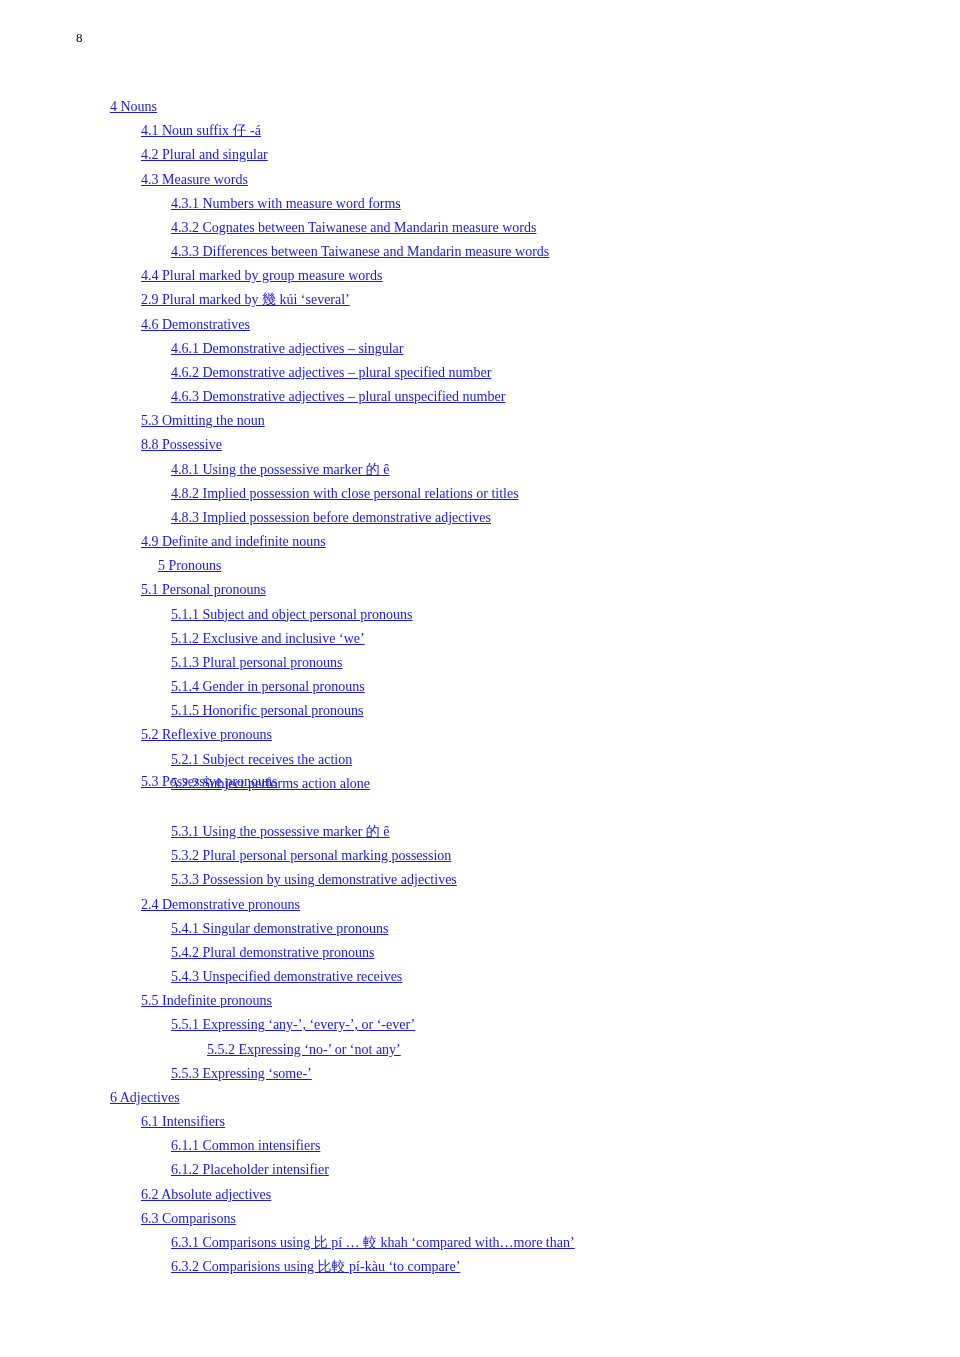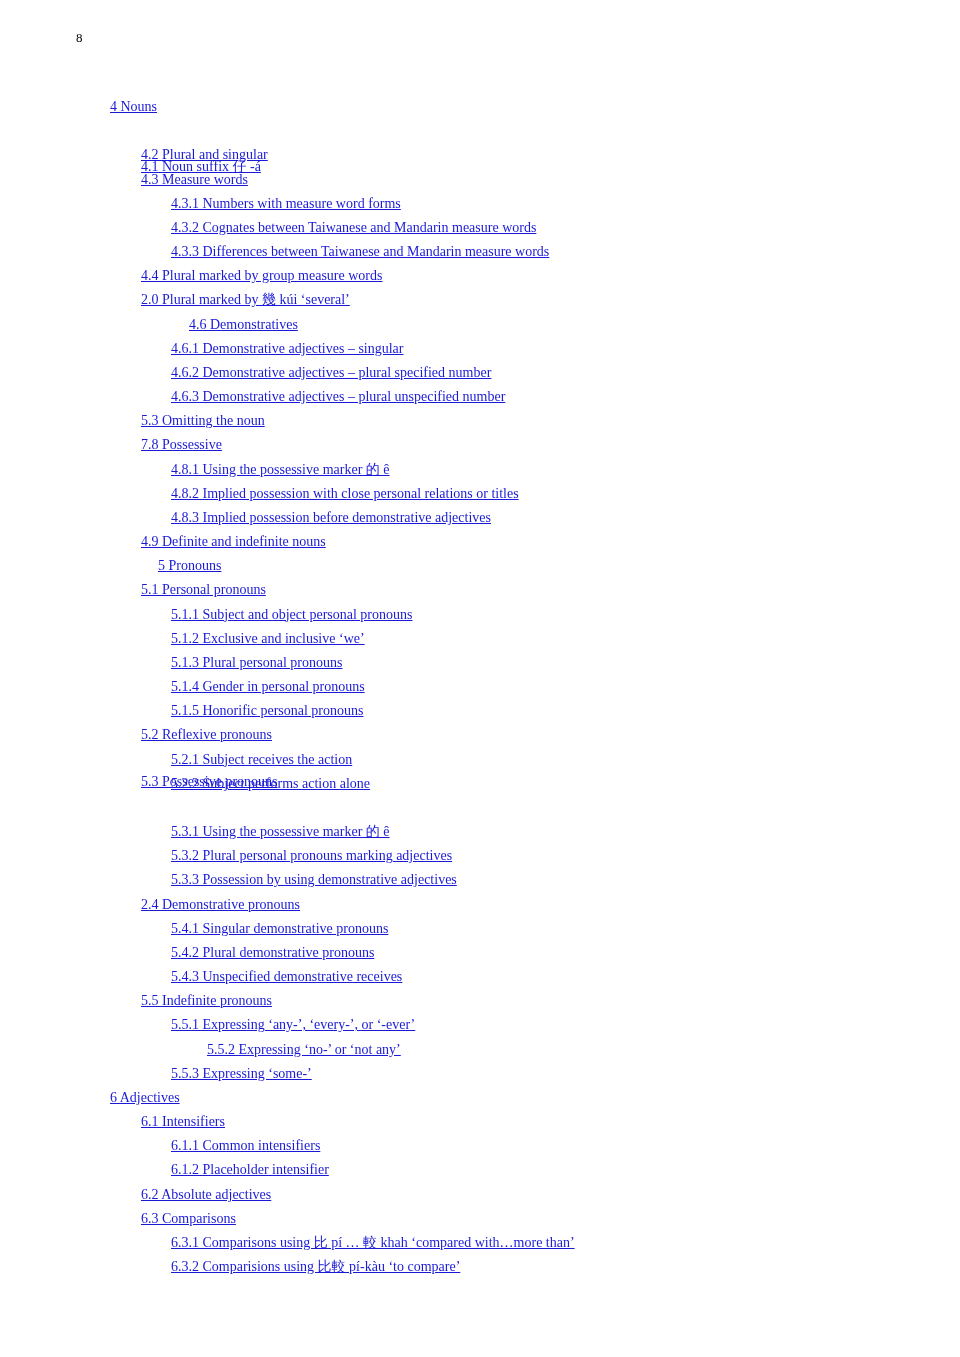--- a/index.html
+++ b/index.html
@@ -11,51 +11,51 @@
   .lvl2 { left: 141px; }
   .lvl3 { left: 171px; }
 </style>
 </head>
 <body>
 
 <div class="page-number">8</div>
 
 <div class="toc" id="toc">
     <a class="toc-entry lvl1" style="top: 0px;">4 Nouns</a>
-    <a class="toc-entry lvl2" style="top: 24.17px; margin-top: 36px;">4.1 Noun suffix 仔 -á</a>
+    <a class="toc-entry lvl2" style="top: 24.17px;">4.1 Noun suffix 仔 -á</a>
     <a class="toc-entry lvl2" style="top: 48.34px;">4.2 Plural and singular</a>
     <a class="toc-entry lvl2" style="top: 72.51px;">4.3 Measure words</a>
     <a class="toc-entry lvl3" style="top: 96.68px;">4.3.1 Numbers with measure word forms</a>
     <a class="toc-entry lvl3" style="top: 120.85px;">4.3.2 Cognates between Taiwanese and Mandarin measure words</a>
     <a class="toc-entry lvl3" style="top: 145.02px;">4.3.3 Differences between Taiwanese and Mandarin measure words</a>
     <a class="toc-entry lvl2" style="top: 169.19px;">4.4 Plural marked by group measure words</a>
-    <a class="toc-entry lvl2" style="top: 193.36px;">2.0 Plural marked by 幾 kúi ‘several’</a>
-    <a class="toc-entry lvl2" style="top: 217.53px; margin-left: 48px;">4.6 Demonstratives</a>
+    <a class="toc-entry lvl2" style="top: 193.36px;">2.9 Plural marked by 幾 kúi ‘several’</a>
+    <a class="toc-entry lvl2" style="top: 217.53px;">4.6 Demonstratives</a>
     <a class="toc-entry lvl3" style="top: 241.7px;">4.6.1 Demonstrative adjectives – singular</a>
     <a class="toc-entry lvl3" style="top: 265.87px;">4.6.2 Demonstrative adjectives – plural specified number</a>
     <a class="toc-entry lvl3" style="top: 290.04px;">4.6.3 Demonstrative adjectives – plural unspecified number</a>
     <a class="toc-entry lvl2" style="top: 314.21px;">5.3 Omitting the noun</a>
-    <a class="toc-entry lvl2" style="top: 338.38px;">7.8 Possessive</a>
+    <a class="toc-entry lvl2" style="top: 338.38px;">8.8 Possessive</a>
     <a class="toc-entry lvl3" style="top: 362.55px;">4.8.1 Using the possessive marker 的 ê</a>
     <a class="toc-entry lvl3" style="top: 386.72px;">4.8.2 Implied possession with close personal relations or titles</a>
     <a class="toc-entry lvl3" style="top: 410.89px;">4.8.3 Implied possession before demonstrative adjectives</a>
     <a class="toc-entry lvl2" style="top: 435.06px;">4.9 Definite and indefinite nouns</a>
     <a class="toc-entry lvl1" style="top: 459.23px; margin-left: 48px;">5 Pronouns</a>
     <a class="toc-entry lvl2" style="top: 483.4px;">5.1 Personal pronouns</a>
     <a class="toc-entry lvl3" style="top: 507.57px;">5.1.1 Subject and object personal pronouns</a>
     <a class="toc-entry lvl3" style="top: 531.74px;">5.1.2 Exclusive and inclusive ‘we’</a>
     <a class="toc-entry lvl3" style="top: 555.91px;">5.1.3 Plural personal pronouns</a>
     <a class="toc-entry lvl3" style="top: 580.08px;">5.1.4 Gender in personal pronouns</a>
     <a class="toc-entry lvl3" style="top: 604.25px;">5.1.5 Honorific personal pronouns</a>
     <a class="toc-entry lvl2" style="top: 628.42px;">5.2 Reflexive pronouns</a>
     <a class="toc-entry lvl3" style="top: 652.59px;">5.2.1 Subject receives the action</a>
     <a class="toc-entry lvl3" style="top: 676.76px;">5.2.2 Subject performs action alone</a>
     <a class="toc-entry lvl2" style="top: 675px; text-decoration: underline;">5.3 Possessive pronouns</a>
     <a class="toc-entry lvl3" style="top: 725.1px;">5.3.1 Using the possessive marker 的 ê</a>
-    <a class="toc-entry lvl3" style="top: 749.27px;">5.3.2 Plural personal pronouns marking adjectives</a>
+    <a class="toc-entry lvl3" style="top: 749.27px;">5.3.2 Plural personal personal marking possession</a>
     <a class="toc-entry lvl3" style="top: 773.44px;">5.3.3 Possession by using demonstrative adjectives</a>
     <a class="toc-entry lvl2" style="top: 797.61px;">2.4 Demonstrative pronouns</a>
     <a class="toc-entry lvl3" style="top: 821.78px;">5.4.1 Singular demonstrative pronouns</a>
     <a class="toc-entry lvl3" style="top: 845.95px;">5.4.2 Plural demonstrative pronouns</a>
     <a class="toc-entry lvl3" style="top: 870.12px;">5.4.3 Unspecified demonstrative receives</a>
     <a class="toc-entry lvl2" style="top: 894.29px;">5.5 Indefinite pronouns</a>
     <a class="toc-entry lvl3" style="top: 918.46px;">5.5.1 Expressing ‘any-’, ‘every-’, or ‘-ever’</a>
     <a class="toc-entry lvl3" style="top: 942.63px; margin-left: 36px;">5.5.2 Expressing ‘no-’ or ‘not any’</a>
     <a class="toc-entry lvl3" style="top: 966.8px;">5.5.3 Expressing ‘some-’</a>
     <a class="toc-entry lvl1" style="top: 990.97px;">6 Adjectives</a>

